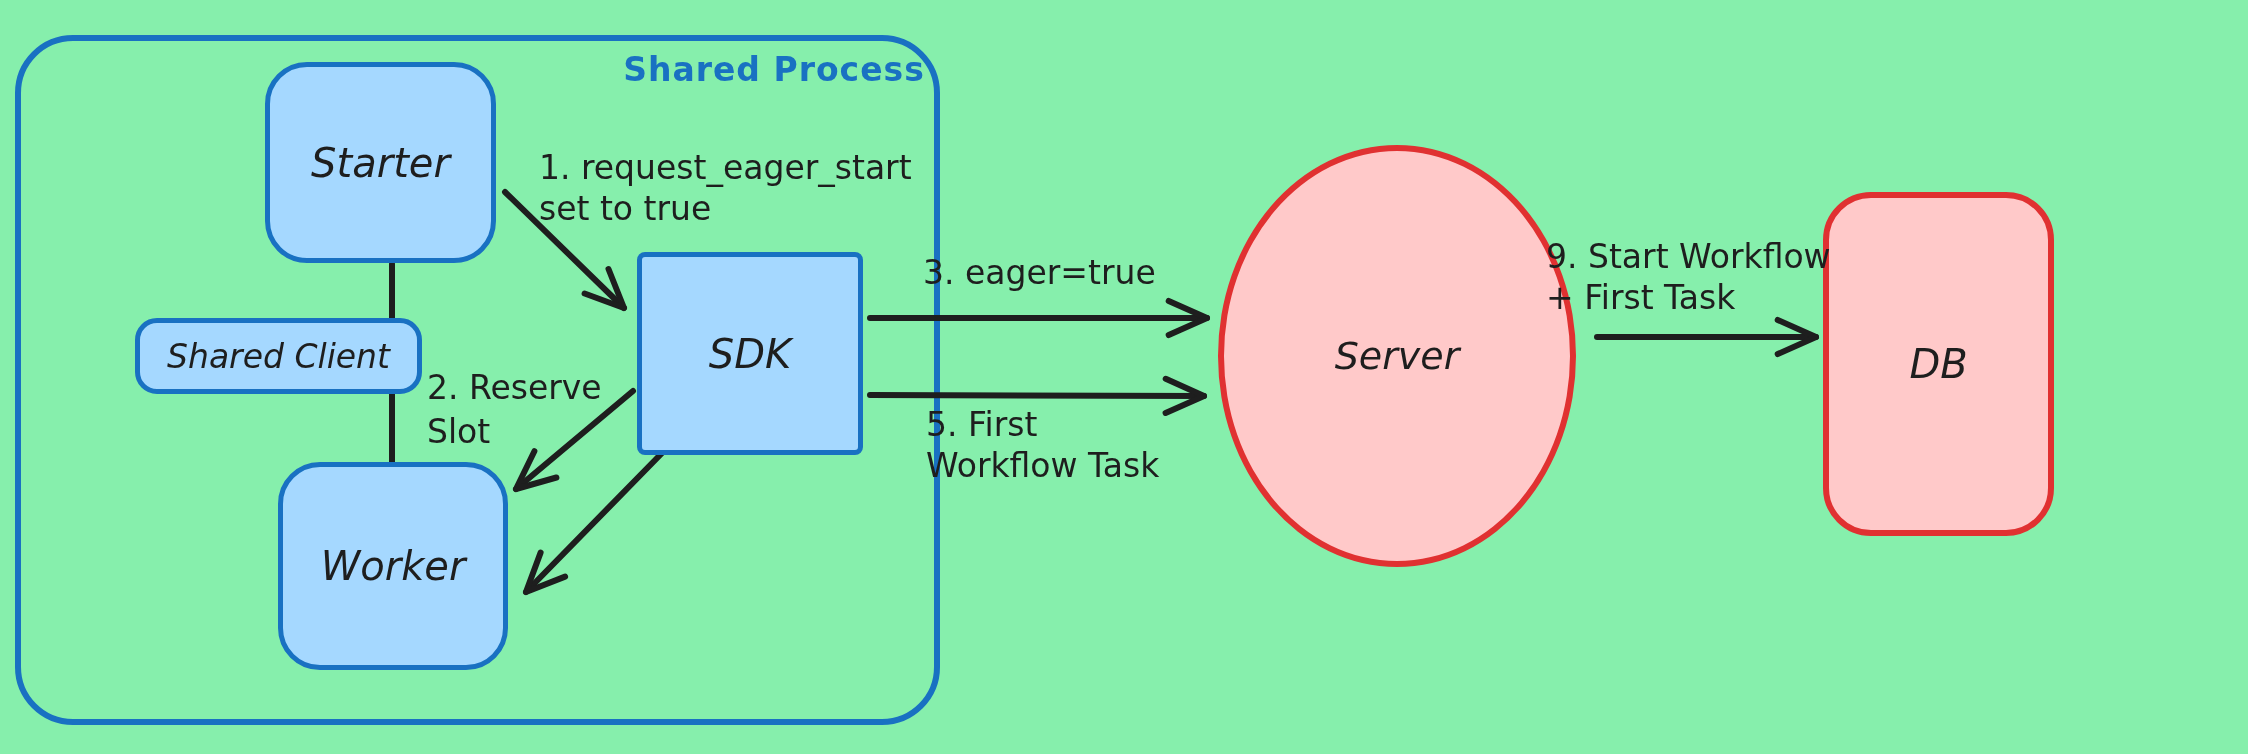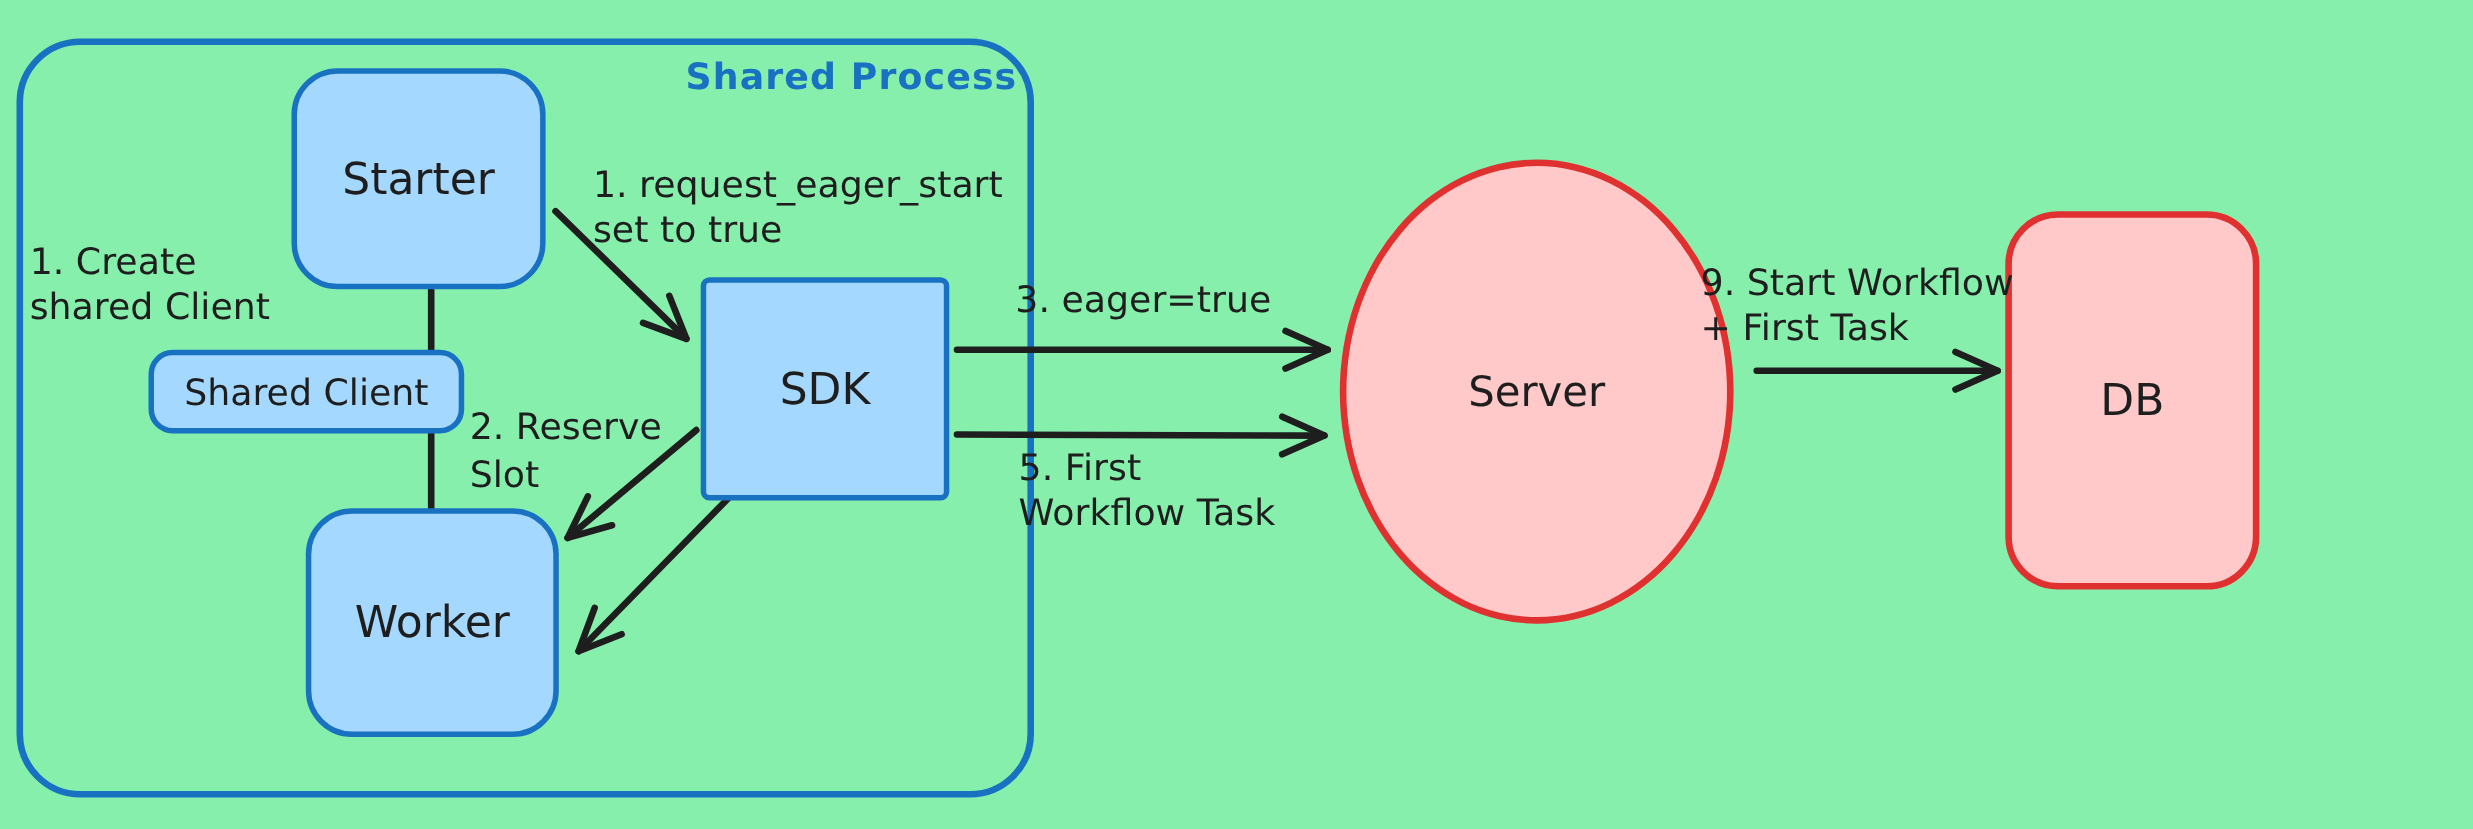--- a/index.html
+++ b/index.html
@@ -37,20 +37,21 @@
     letter-spacing:1px;
     color:var(--label_blue);
   }
   
   .node{
     position:absolute;
     box-sizing:border-box;
     display:flex;align-items:center;justify-content:center;
     text-align:center;
     color:var(--ink);
+    font-style:italic;
   }
   .node.blue{background:var(--blue_fill);border:5px solid var(--blue_stroke);}
   .node.red{background:var(--red_fill);border:6px solid var(--red_stroke);}
   .node-starter{left:265px;top:62px;width:231px;height:201px;border-radius:42px;font-size:40px;}
   .node-shared-client{left:135px;top:318px;width:287px;height:76px;border-radius:22px;font-size:33px;}
   .node-worker{left:278px;top:462px;width:230px;height:208px;border-radius:42px;font-size:40px;}
   .node-sdk{left:637px;top:252px;width:226px;height:203px;border-radius:8px;font-size:40px;}
   .node-server{left:1218px;top:145px;width:358px;height:422px;border-radius:50%;border-width:8px;font-size:38px;}
   .node-db{left:1823px;top:192px;width:231px;height:344px;border-radius:48px;font-size:40px;}
   
@@ -125,24 +126,20 @@
   <div class="node blue node-sdk">
     <span>SDK</span>
   </div>
   <div class="node red node-db">
     <span>DB</span>
   </div>
   <div class="node red node-server">
     <span>Server</span>
   </div>
 
-  <div class="note note-create-client">
-    <div>1. Create</div>
-    <div>shared Client</div>
-  </div>
 
   <div class="note note-request-eager">
     <div>1. request_eager_start</div>
     <div>set to true</div>
   </div>
 
   <div class="note note-reserve-slot">
     <div>2. Reserve</div>
     <div>Slot</div>
   </div>

